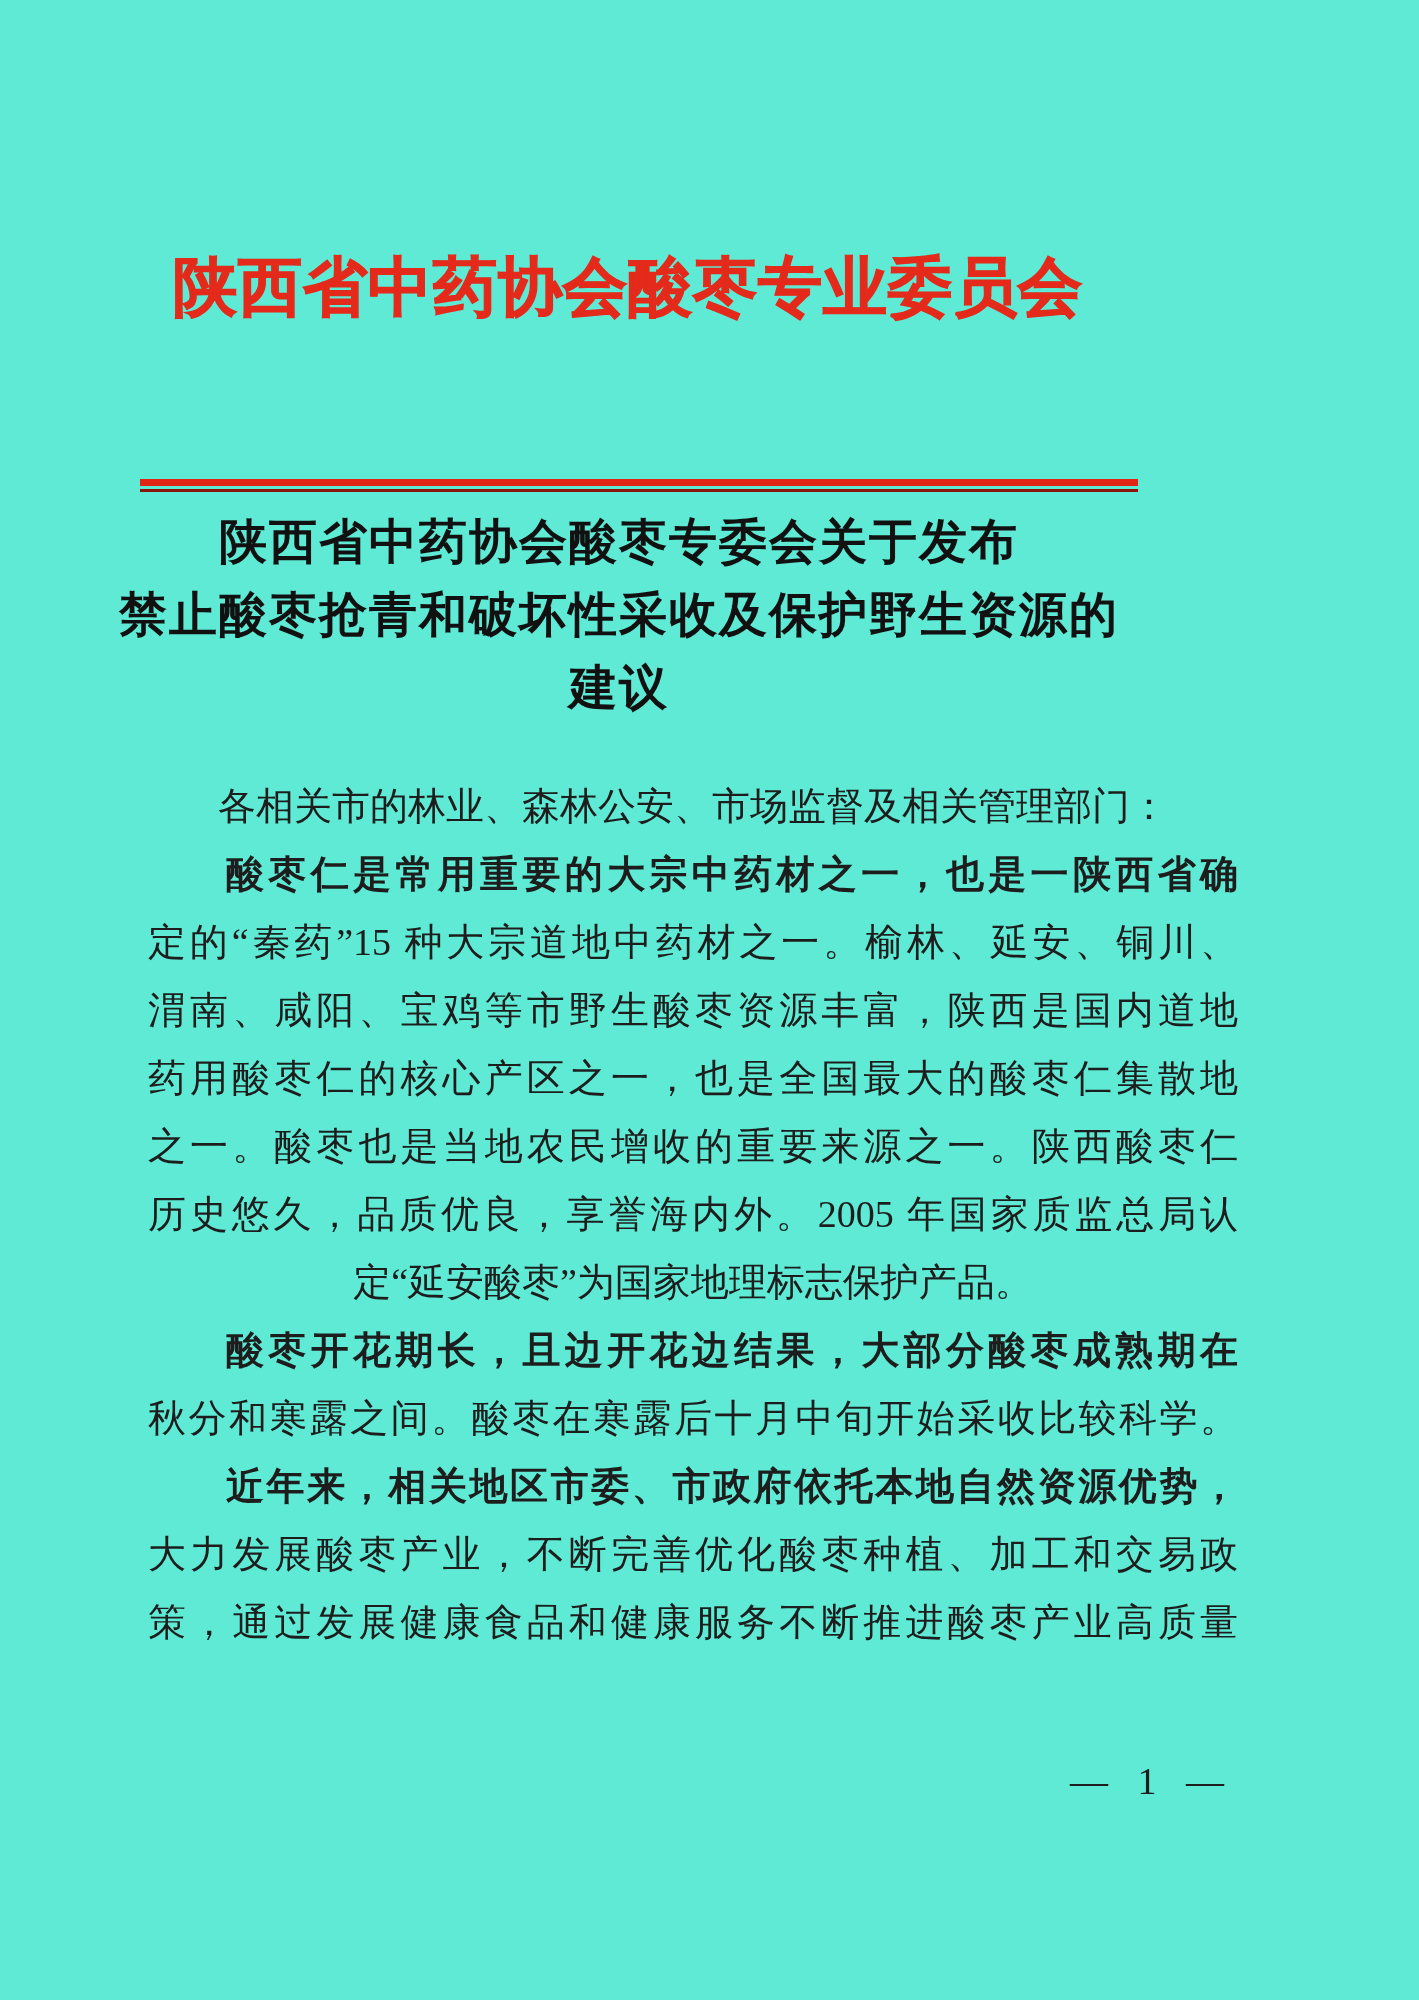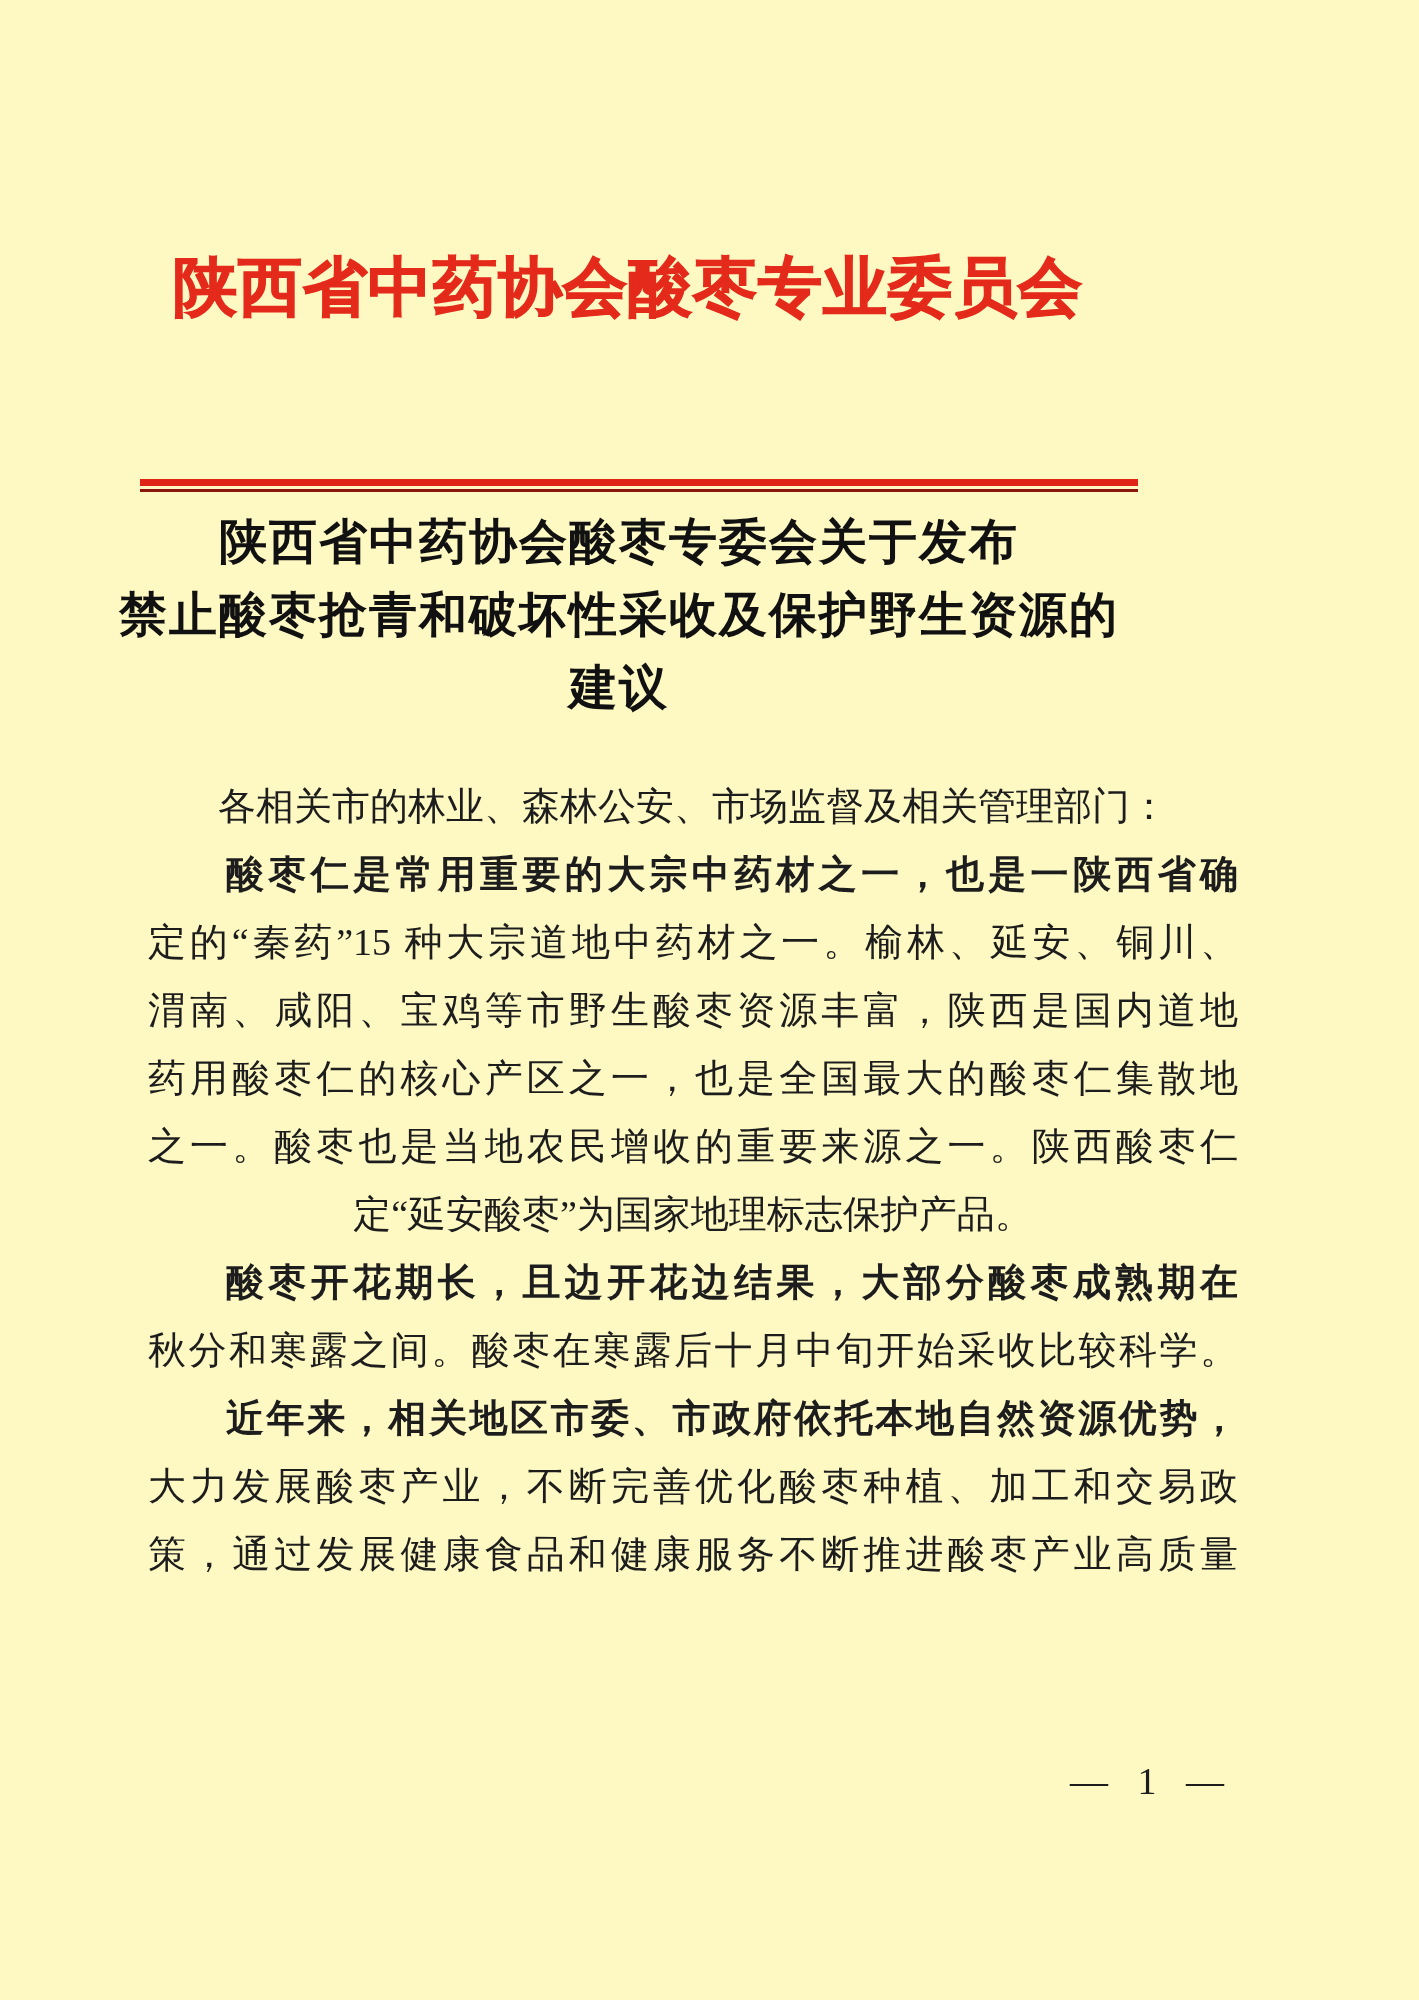--- a/index.html
+++ b/index.html
@@ -4,21 +4,21 @@
 <style>
   html, body {
     margin: 0;
     padding: 0;
     background: #ffffff;
   }
   .page {
     position: relative;
     width: 1419px;
     height: 2000px;
-    background: #fef9c3;
+    background: #5eead4;
     overflow: hidden;
     font-family: "Liberation Serif", "DejaVu Serif", serif;
   }
   
   .letterhead {
     position: absolute;
     top: 240px;
     left: 0;
     width: 1256px;
     text-align: center;
@@ -118,20 +118,21 @@
     <div>建议</div>
   </div>
 
   <div class="doc-body">
       <div class="bline">各相关市的林业、森林公安、市场监督及相关管理部门：</div>
       <div class="bline just ind">酸枣仁是常用重要的大宗中药材之一，也是一陕西省确</div>
       <div class="bline just">定的“秦药”15 种大宗道地中药材之一。榆林、延安、铜川、</div>
       <div class="bline just">渭南、咸阳、宝鸡等市野生酸枣资源丰富，陕西是国内道地</div>
       <div class="bline just">药用酸枣仁的核心产区之一，也是全国最大的酸枣仁集散地</div>
       <div class="bline just">之一。酸枣也是当地农民增收的重要来源之一。陕西酸枣仁</div>
+      <div class="bline just">历史悠久，品质优良，享誉海内外。2005 年国家质监总局认</div>
       <div class="bline">定“延安酸枣”为国家地理标志保护产品。</div>
       <div class="bline just ind">酸枣开花期长，且边开花边结果，大部分酸枣成熟期在</div>
       <div class="bline just">秋分和寒露之间。酸枣在寒露后十月中旬开始采收比较科学。</div>
       <div class="bline just ind">近年来，相关地区市委、市政府依托本地自然资源优势，</div>
       <div class="bline just">大力发展酸枣产业，不断完善优化酸枣种植、加工和交易政</div>
       <div class="bline just">策，通过发展健康食品和健康服务不断推进酸枣产业高质量</div>
     </div>
 
   <div class="page-footer">— 1 —</div>
 

